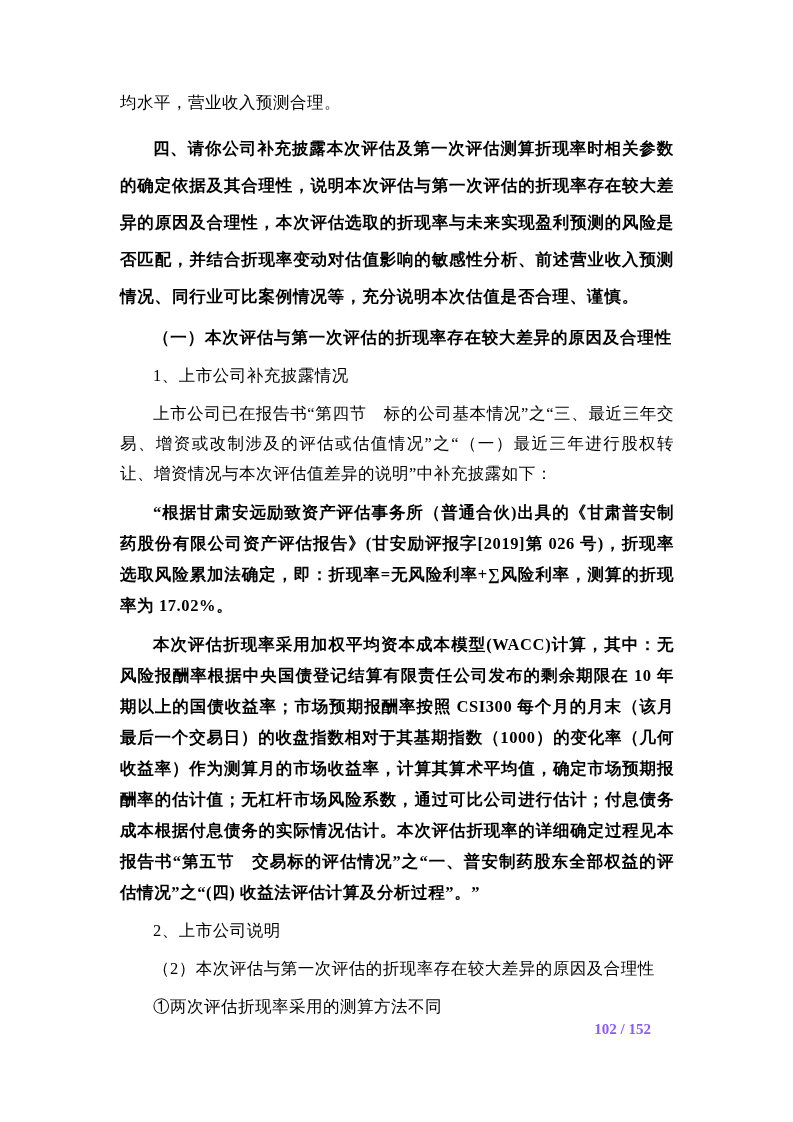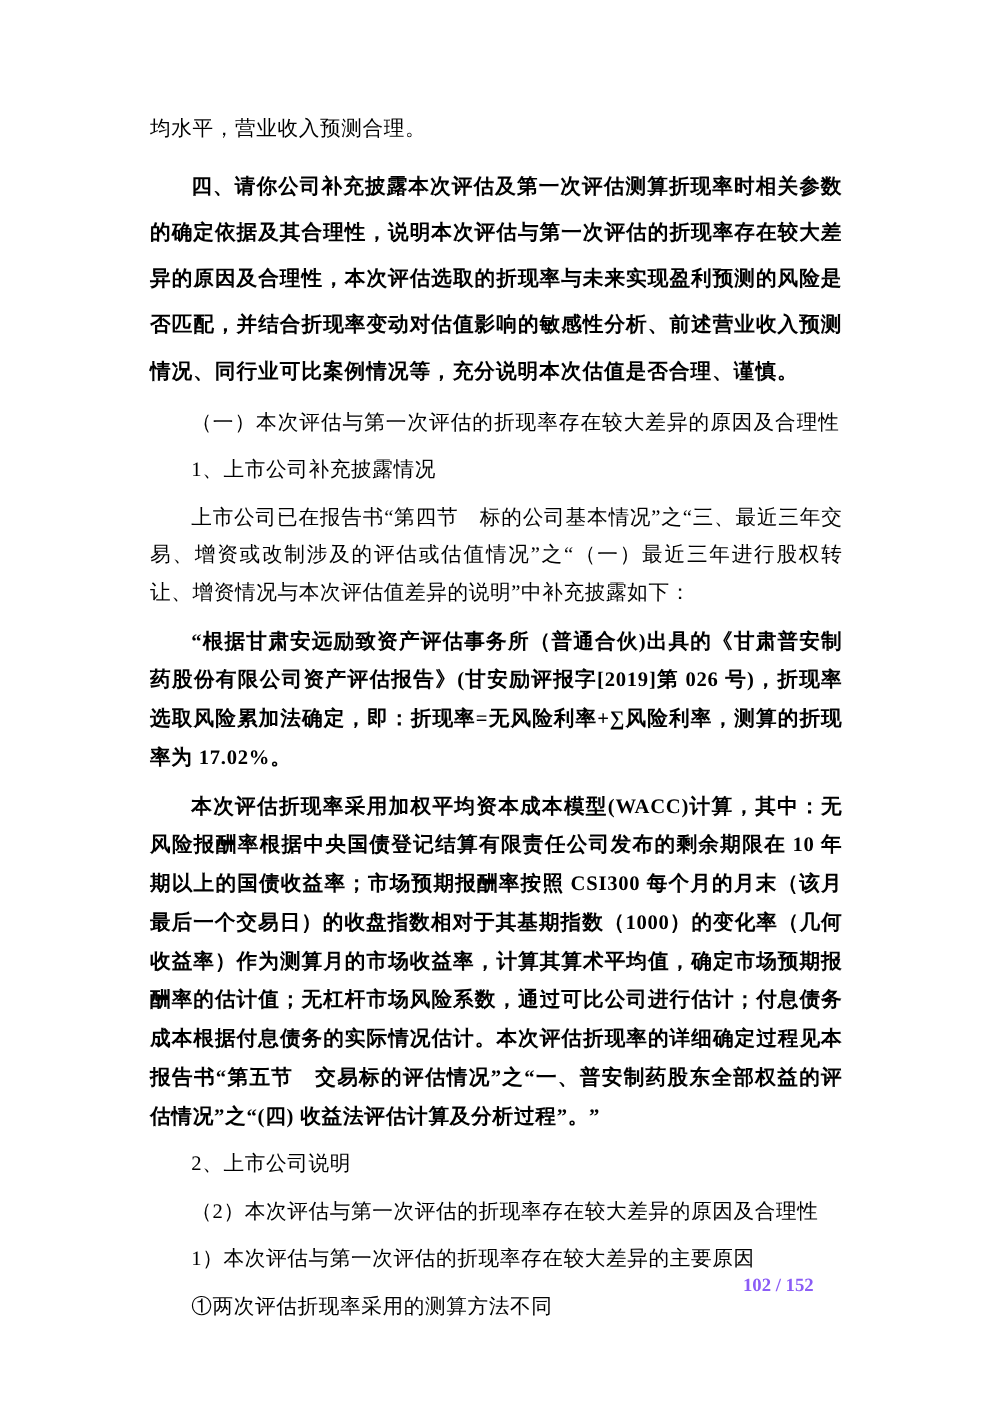--- a/index.html
+++ b/index.html
@@ -30,21 +30,21 @@
     letter-spacing: 0.5px;
   }
   p.indent { text-indent: 2em; }
   p.bold-para {
     font-weight: 700;
     line-height: 37px;
     margin-top: 12px;
     letter-spacing: 0.8px;
   }
   p.heading {
-    font-weight: 400;
+    font-weight: 700;
     letter-spacing: 0.8px;
   }
   p.quote {
     font-weight: 700;
     line-height: 31px;
     letter-spacing: 0.6px;
   }
   .footer {
     position: absolute;
     right: 119px;
@@ -62,18 +62,17 @@
   <div class="content">
     <p>均水平，营业收入预测合理。</p>
     <p class="bold-para indent">四、请你公司补充披露本次评估及第一次评估测算折现率时相关参数的确定依据及其合理性，说明本次评估与第一次评估的折现率存在较大差异的原因及合理性，本次评估选取的折现率与未来实现盈利预测的风险是否匹配，并结合折现率变动对估值影响的敏感性分析、前述营业收入预测情况、同行业可比案例情况等，充分说明本次估值是否合理、谨慎。</p>
     <p class="heading indent">（一）本次评估与第一次评估的折现率存在较大差异的原因及合理性</p>
     <p class="indent">1、上市公司补充披露情况</p>
     <p class="indent">上市公司已在报告书“第四节　标的公司基本情况”之“三、最近三年交易、增资或改制涉及的评估或估值情况”之“（一）最近三年进行股权转让、增资情况与本次评估值差异的说明”中补充披露如下：</p>
     <p class="quote indent">“根据甘肃安远励致资产评估事务所（普通合伙)出具的《甘肃普安制药股份有限公司资产评估报告》(甘安励评报字[2019]第 026 号)，折现率选取风险累加法确定，即：折现率=无风险利率+∑风险利率，测算的折现率为 17.02%。</p>
     <p class="quote indent">本次评估折现率采用加权平均资本成本模型(WACC)计算，其中：无风险报酬率根据中央国债登记结算有限责任公司发布的剩余期限在 10 年期以上的国债收益率；市场预期报酬率按照 CSI300 每个月的月末（该月最后一个交易日）的收盘指数相对于其基期指数（1000）的变化率（几何收益率）作为测算月的市场收益率，计算其算术平均值，确定市场预期报酬率的估计值；无杠杆市场风险系数，通过可比公司进行估计；付息债务成本根据付息债务的实际情况估计。本次评估折现率的详细确定过程见本报告书“第五节　交易标的评估情况”之“一、普安制药股东全部权益的评估情况”之“(四) 收益法评估计算及分析过程”。”</p>
     <p class="indent">2、上市公司说明</p>
     <p class="indent">（2）本次评估与第一次评估的折现率存在较大差异的原因及合理性</p>
-    <p class="indent">1）本次评估与第一次评估的折现率存在较大差异的主要原因</p>
     <p class="indent">①两次评估折现率采用的测算方法不同</p>
   </div>
 
   <div class="footer">102 / 152</div>
 </div>
 
 </body></html>

